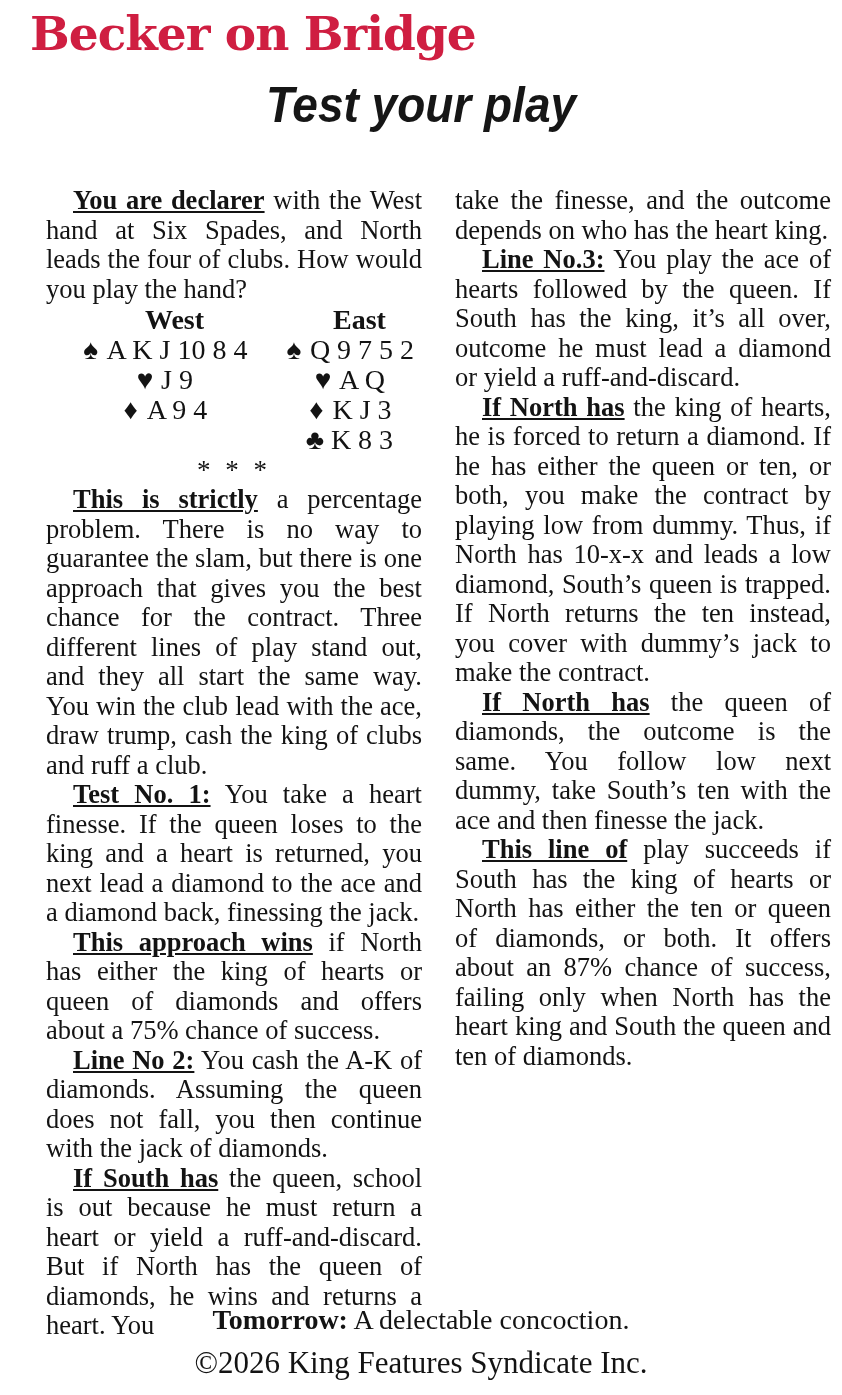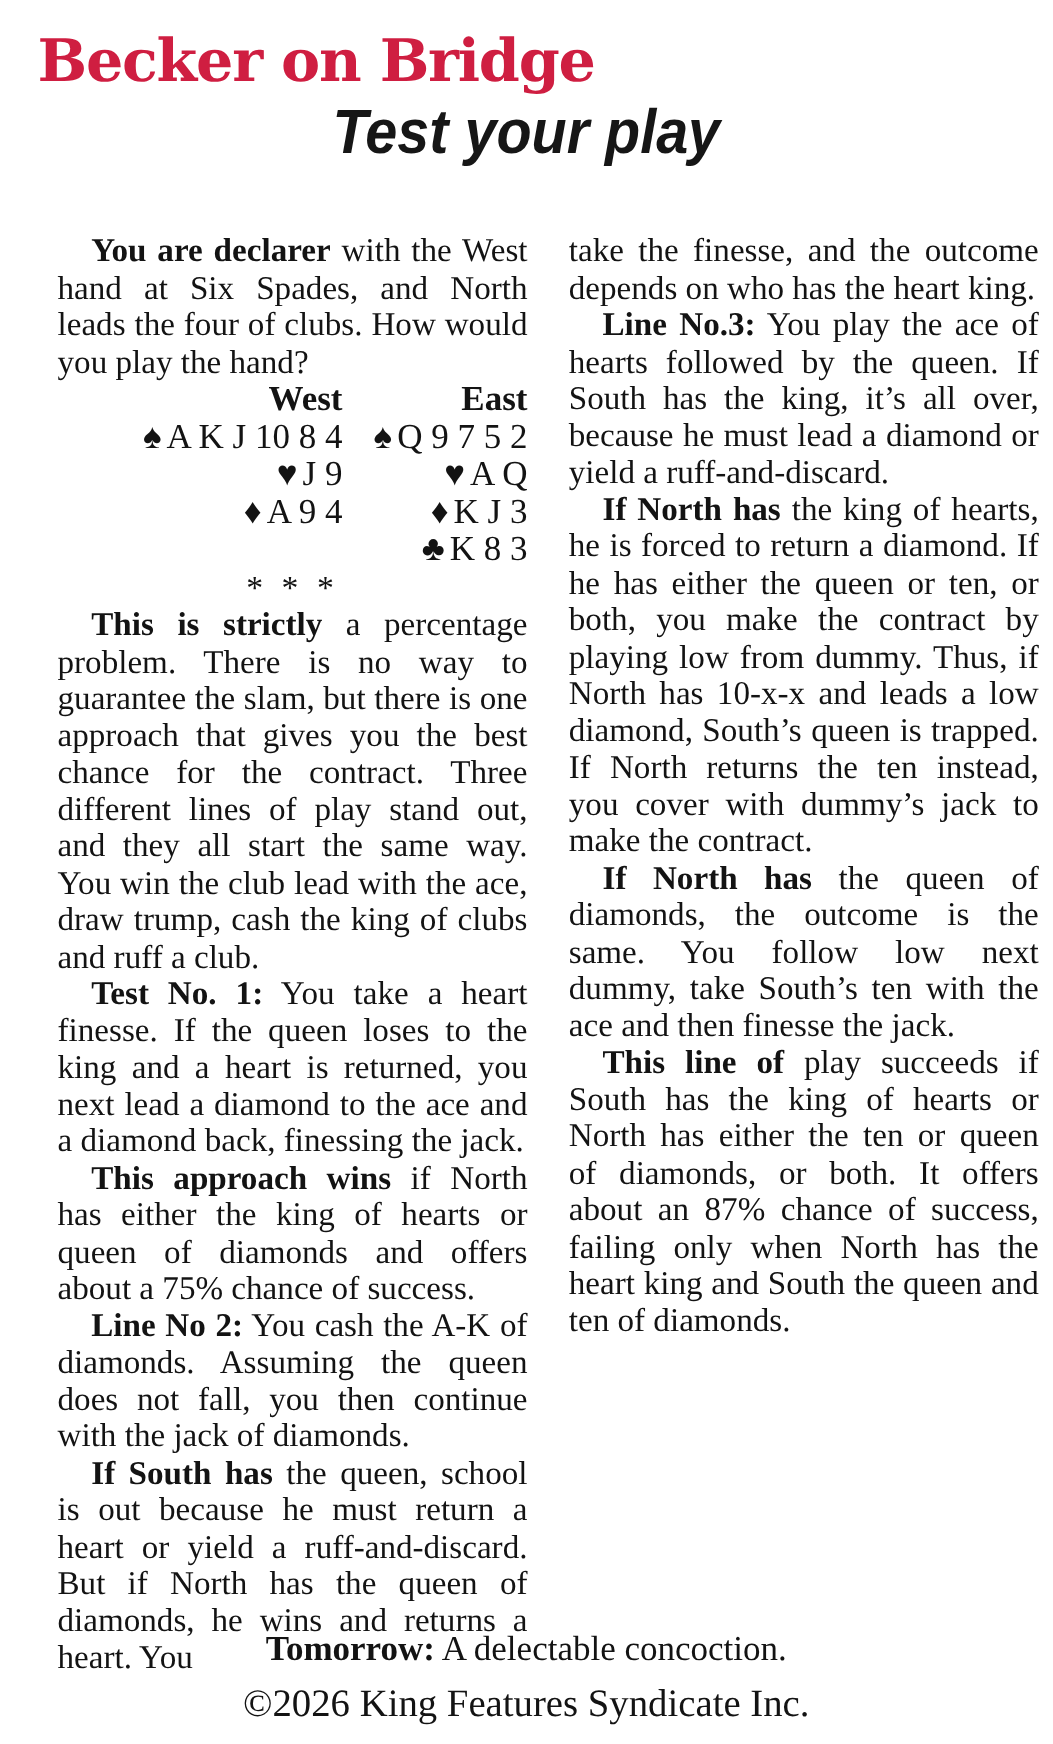--- a/index.html
+++ b/index.html
@@ -5,21 +5,21 @@
   html,body{margin:0;padding:0;background:#ffffff;}
   .page{
     position:relative;
     width:842px;height:1395px;
     background:#ffffff;
     font-family:"Liberation Serif", serif;
     color:#131313;
     overflow:hidden;
   }
   .masthead{
-    position:absolute;left:30px;top:24px;margin:0;
+    position:absolute;left:30px;top:8px;margin:0;
     font-family:"DejaVu Serif", serif;
     font-weight:bold;
     font-size:47px;line-height:1.1;
     letter-spacing:-1px;
     color:#cf1e41;
   }
   .subtitle{
     position:absolute;left:0;top:78px;margin:0;width:100%;
     text-align:center;
     font-family:"Liberation Sans", sans-serif;
@@ -32,26 +32,26 @@
     position:absolute;left:46px;top:186px;width:786px;
     display:flex;gap:33px;
   }
   .col{
     width:376px;flex:0 0 376px;
     font-size:26.5px;line-height:29.5px;
     text-align:justify;
   }
   .para{margin:0;text-indent:27px;}
   .para.cont{text-indent:0;}
-  .para b{font-weight:bold;}
+  .para b{font-weight:bold;text-decoration:underline;}
   .deal{
     display:flex;
     margin:1px 0 0 6px;
     font-size:28px;line-height:30px;
-    text-align:right;
+    text-align:center;
   }
   .hand{white-space:nowrap;}
   .hand-west{width:222px;flex:0 0 222px;}
   .hand-east{flex:1;}
   .hand-label{font-weight:bold;padding-left:23px;}
   .suit-row{white-space:nowrap;}
   .suit{display:inline-block;min-width:24px;margin-right:4px;}
   .separator{
     text-align:center;
     font-size:27px;line-height:30px;
@@ -103,21 +103,21 @@
 
       <p class="para"><b>This is strictly</b><span> a percentage problem. There is no way to guarantee the slam, but there is one approach that gives you the best chance for the contract. Three different lines of play stand out, and they all start the same way. You win the club lead with the ace, draw trump, cash the king of clubs and ruff a club.</span></p>
       <p class="para"><b>Test No. 1:</b><span> You take a heart finesse. If the queen loses to the king and a heart is returned, you next lead a diamond to the ace and a diamond back, finessing the jack.</span></p>
       <p class="para"><b>This approach wins</b><span> if North has either the king of hearts or queen of diamonds and offers about a 75% chance of success.</span></p>
       <p class="para"><b>Line No 2:</b><span> You cash the A-K of diamonds. Assuming the queen does not fall, you then continue with the jack of diamonds.</span></p>
       <p class="para"><b>If South has</b><span> the queen, school is out because he must return a heart or yield a ruff-and-discard. But if North has the queen of diamonds, he wins and returns a heart. You</span></p>
     </div>
 
     <div class="col">
       <p class="para cont"><span>take the finesse, and the outcome depends on who has the heart king.</span></p>
-      <p class="para"><b>Line No.3:</b><span> You play the ace of hearts followed by the queen. If South has the king, it’s all over, because he must lead a diamond or yield a ruff-and-discard.</span></p>
+      <p class="para"><b>Line No.3:</b><span> You play the ace of hearts followed by the queen. If South has the king, it’s all over, outcome he must lead a diamond or yield a ruff-and-discard.</span></p>
       <p class="para"><b>If North has</b><span> the king of hearts, he is forced to return a diamond. If he has either the queen or ten, or both, you make the contract by playing low from dummy. Thus, if North has 10-x-x and leads a low diamond, South’s queen is trapped. If North returns the ten instead, you cover with dummy’s jack to make the contract.</span></p>
       <p class="para"><b>If North has</b><span> the queen of diamonds, the outcome is the same. You follow low next dummy, take South’s ten with the ace and then finesse the jack.</span></p>
       <p class="para"><b>This line of</b><span> play succeeds if South has the king of hearts or North has either the ten or queen of diamonds, or both. It offers about an 87% chance of success, failing only when North has the heart king and South the queen and ten of diamonds.</span></p>
     </div>
 
   </div>
 
   <p class="footer-tomorrow"><b>Tomorrow:</b><span> A delectable concoction.</span></p>
   <p class="footer-copyright">©2026 King Features Syndicate Inc.</p>
 

